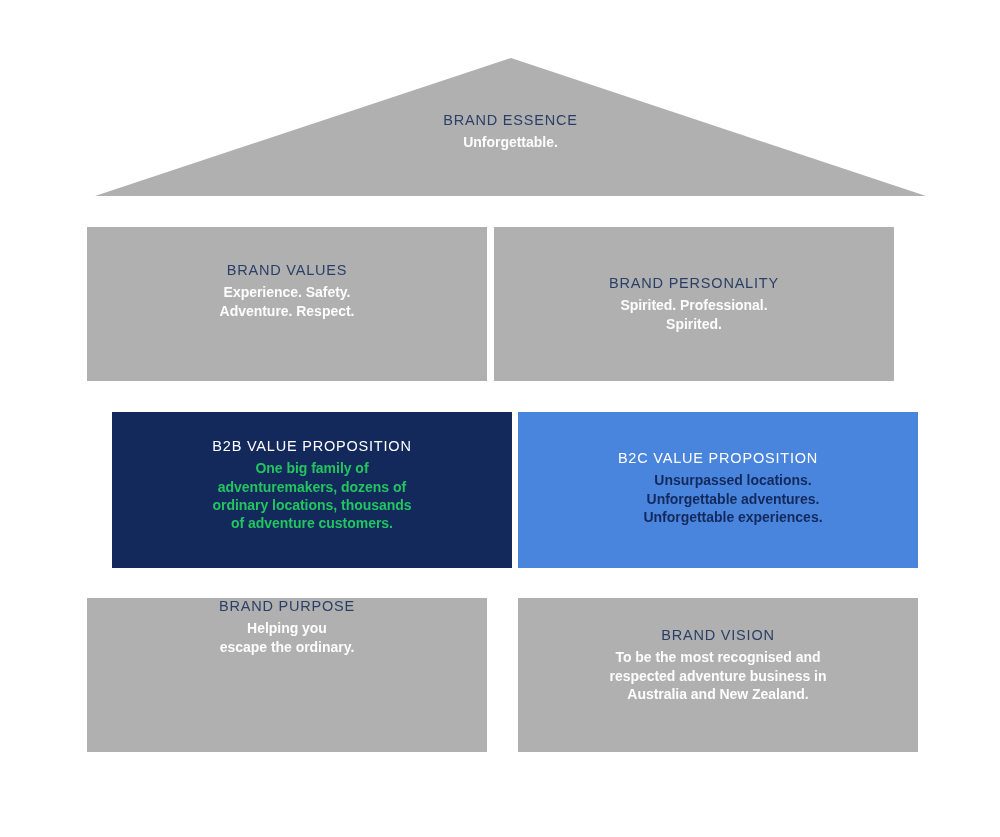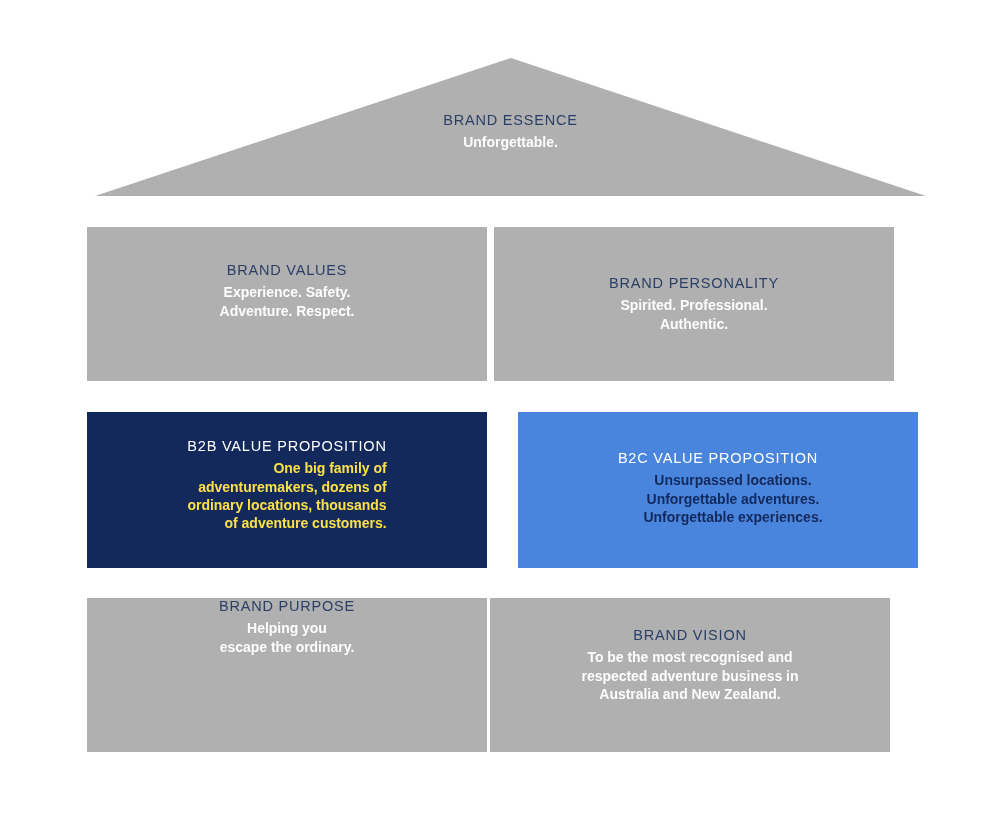--- a/index.html
+++ b/index.html
@@ -48,21 +48,21 @@
     position: absolute;
     box-sizing: border-box;
     display: flex;
     flex-direction: column;
     align-items: center;
     justify-content: flex-start;
     text-align: center;
   }
 
   .bg-gray  { background: #b0b0b0; }
-  .bg-navy  { background: #13295c; }
+  .bg-navy  { background: #13295c; margin-left: 25px; }
   .bg-blue  { background: #4a85dd; }
 
   
   .eyebrow {
     font-size: 14.5px;
     letter-spacing: 0.055em;
     font-weight: 400;
     line-height: 1.2;
     margin: 0;
     white-space: nowrap;
@@ -71,35 +71,35 @@
   .eyebrow-white { color: #ffffff; }
 
   .headline {
     font-size: 14px;
     font-weight: 700;
     line-height: 1.31;
     margin: 4px 0 0 0;
     letter-spacing: -0.002em;
   }
   .headline-white { color: #fdfdfd; }
-  .headline-blue  { color: #fde047; text-align: right; }
+  .headline-blue  { color: #22c55e; }
   .headline-navy  { color: #13295c; margin-left: 30px; }
 
   .headline .ln { display: block; }
 
   
   
   #block-brand-values      { left: 87px;  top: 227px; width: 400px; height: 154px; padding-top: 35px; }
   #block-brand-personality { left: 494px; top: 227px; width: 400px; height: 154px; padding-top: 48px; }
   
   #block-b2b { left: 87px;  top: 412px; width: 400px; height: 156px; padding-top: 26px; }
   #block-b2c { left: 518px; top: 412px; width: 400px; height: 156px; padding-top: 38px; }
   
   #block-brand-purpose { left: 87px;  top: 598px; width: 400px; height: 154px; }
-  #block-brand-vision  { left: 490px; top: 598px; width: 400px; height: 154px; padding-top: 29px; }
+  #block-brand-vision  { left: 518px; top: 598px; width: 400px; height: 154px; padding-top: 29px; }
 </style>
 </head>
 <body>
 
 <div id="brand-house">
 
   <div class="roof-wrap">
     <svg class="roof-svg" width="1000" height="200" viewBox="0 0 1000 200" aria-hidden="true">
       <polygon points="503,58 918,196 87,196" fill="#b0b0b0"></polygon>
     </svg>
@@ -116,21 +116,21 @@
     <p class="headline headline-white">
       <span class="ln">Experience. Safety.</span>
       <span class="ln">Adventure. Respect.</span>
     </p>
   </div>
 
   <div id="block-brand-personality" class="block bg-gray">
     <p class="eyebrow eyebrow-navy">BRAND PERSONALITY</p>
     <p class="headline headline-white">
       <span class="ln">Spirited. Professional.</span>
-      <span class="ln">Authentic.</span>
+      <span class="ln">Spirited.</span>
     </p>
   </div>
 
   <div id="block-b2b" class="block bg-navy">
     <p class="eyebrow eyebrow-white">B2B VALUE PROPOSITION</p>
     <p class="headline headline-blue">
       <span class="ln">One big family of</span>
       <span class="ln">adventuremakers, dozens of</span>
       <span class="ln">ordinary locations, thousands</span>
       <span class="ln">of adventure customers.</span>

